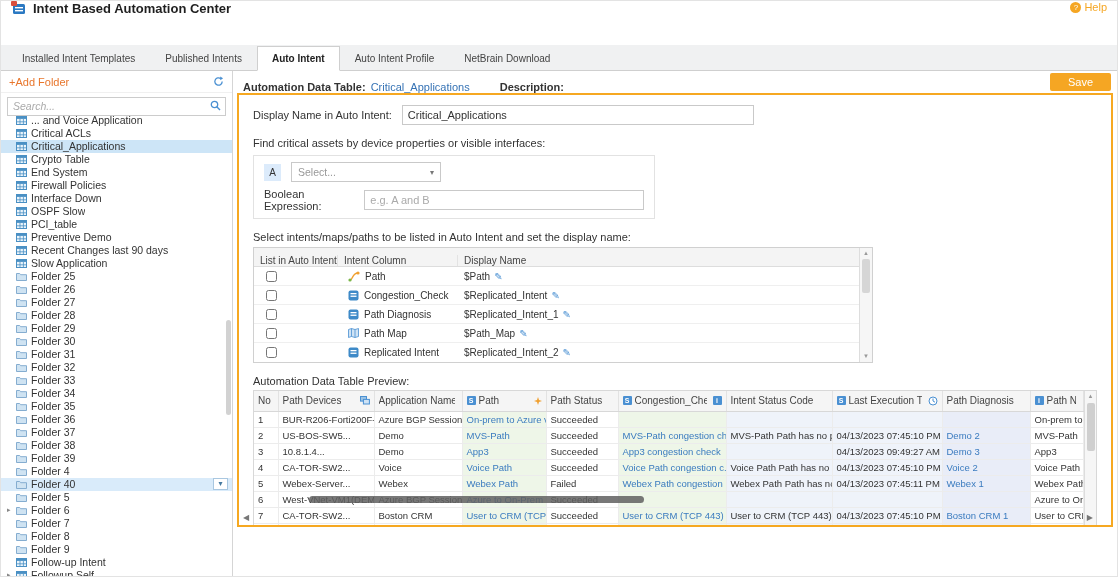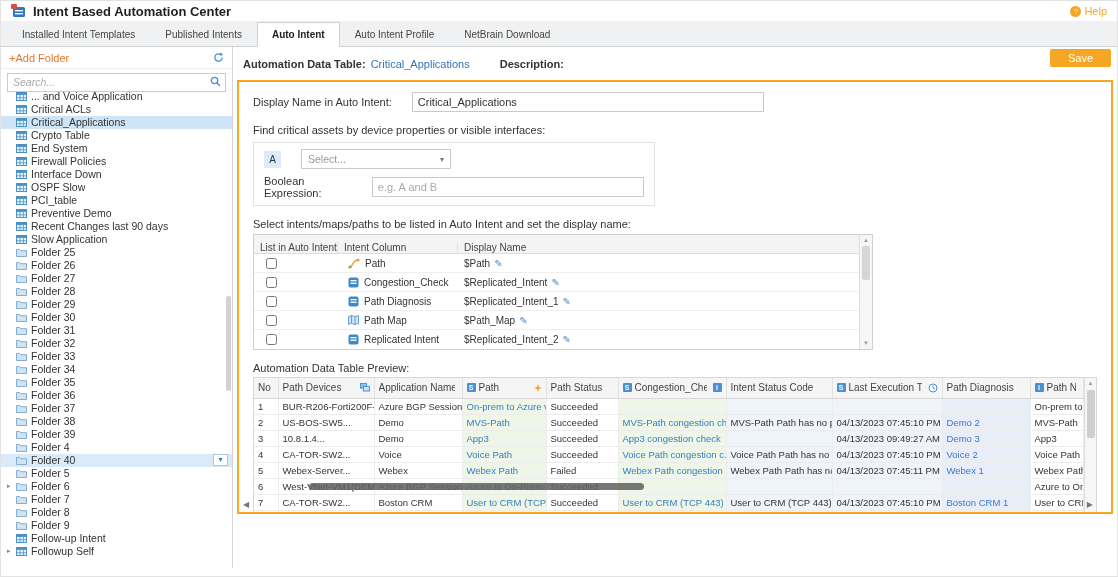--- a/index.html
+++ b/index.html
@@ -1,19 +1,19 @@
 <!DOCTYPE html>
 <html><head>
 <meta charset="utf-8">
 <style>
   *{box-sizing:border-box;margin:0;padding:0}
   html,body{width:1118px;height:577px;overflow:hidden;background:#fff}
   body{font-family:"Liberation Sans",sans-serif}
   .app{width:1118px;height:577px;background:#fff;position:relative;overflow:hidden;border:1px solid #e3e3e3}
-  .top-header{height:20px;display:flex;align-items:center;padding:0 10px;background:#fff}
+  .top-header{height:44px;display:flex;align-items:flex-start;padding:0 10px;background:#fff}
   .logo{display:inline-flex;margin-right:7px}
   .app-title{font-size:13px;font-weight:bold;color:#1f1f1f}
   .help{margin-left:auto;color:#f5a623;font-size:11px;display:flex;align-items:center;gap:3px;cursor:pointer}
   .help-icon{width:11px;height:11px;border-radius:50%;background:#f5a623;color:#fff;font-size:8px;display:inline-flex;align-items:center;justify-content:center}
   .tab-bar{height:26px;background:#f0f1f2;border-bottom:1px solid #cfcfcf;display:flex;align-items:flex-end;padding-left:6px}
   .tab{font-size:10px;color:#444;padding:0 14px;line-height:24px;height:24px;cursor:pointer;border:1px solid transparent;white-space:nowrap}
   .tab.active{background:#fff;border:1px solid #cfcfcf;border-bottom:1px solid #fff;font-weight:bold;color:#222;margin-bottom:-1px;height:25px}
   .content{display:flex;height:521px}
   .sidebar{width:232px;border-right:1px solid #d5d5d5;position:relative;display:flex;flex-direction:column;background:#fff}
   .sidebar-top{height:22px;display:flex;align-items:center;padding:0 8px;border-bottom:1px solid #f0f0f0;flex:0 0 22px}
@@ -27,28 +27,28 @@
   .titem{height:13px;display:flex;align-items:center;padding-left:6px;font-size:10.5px;color:#333;cursor:pointer;white-space:nowrap;position:relative}
   .titem.sel{background:#cde5f7}
   .titem.hl{background:#d9ebfa}
   .exp{width:9px;font-size:7px;color:#888;flex:0 0 9px}
   .ticon{display:inline-flex;margin-right:4px;flex:0 0 auto}
   .tlabel{overflow:hidden}
   .menu-chev{position:absolute;right:4px;top:0px;width:15px;height:12px;background:#fff;border:1px solid #a9c7e0;color:#46799f;font-size:8px;line-height:10px;text-align:center;cursor:pointer}
   .sb-scroll{position:absolute;right:0;top:52px;bottom:0;width:7px}
   .sb-thumb{position:absolute;right:1px;top:42%;width:5px;height:95px;background:#d2d2d2;border-radius:3px}
   .main{flex:1;position:relative;background:#fff;min-width:0}
-  .toolbar{height:33px;display:flex;align-items:center;padding:0 10px;font-size:11px;color:#333;position:relative}
+  .toolbar{height:22px;display:flex;align-items:flex-end;padding:0 10px;font-size:11px;color:#333;position:relative}
   .toolbar .b{font-weight:bold}
   .tname{color:#3673b5;margin-left:5px;cursor:pointer}
   .desc{margin-left:30px}
   .save{position:absolute;right:6px;top:2px;height:18px;background:#f5a623;border:none;color:#fff;font-size:11px;padding:0 18px;border-radius:2px;font-family:inherit;cursor:pointer}
   .panel{margin:0 4px;border:2px solid #f6a821;height:434px;background:#fff;padding:8px 14px;position:relative;overflow:hidden}
   .flabel,label{font-size:11px;color:#333}
-  .frow{display:flex;align-items:center;gap:20px}
+  .frow{display:flex;align-items:center;gap:10px}
   .frow1{margin-top:2px}
   .ti{height:20px;border:1px solid #c9c9c9;font-size:11px;padding:0 5px;color:#333;font-family:inherit}
   .dn{width:352px}
   .flabel{margin-top:12px}
   .groupbox{margin-top:6px;border:1px solid #e2e2e2;width:402px;padding:6px 10px}
   .achip{width:17px;height:17px;background:#dcebfb;color:#333;font-size:10px;display:inline-flex;align-items:center;justify-content:center;flex:0 0 17px}
   .select{width:150px;height:20px;border:1px solid #c9c9c9;display:flex;align-items:center;padding:0 6px;font-size:10.5px;color:#999;cursor:pointer;background:#fff}
   .chev{margin-left:auto;color:#777;font-size:8px}
   .gb2{margin-top:6px}
   .be{width:311px}

